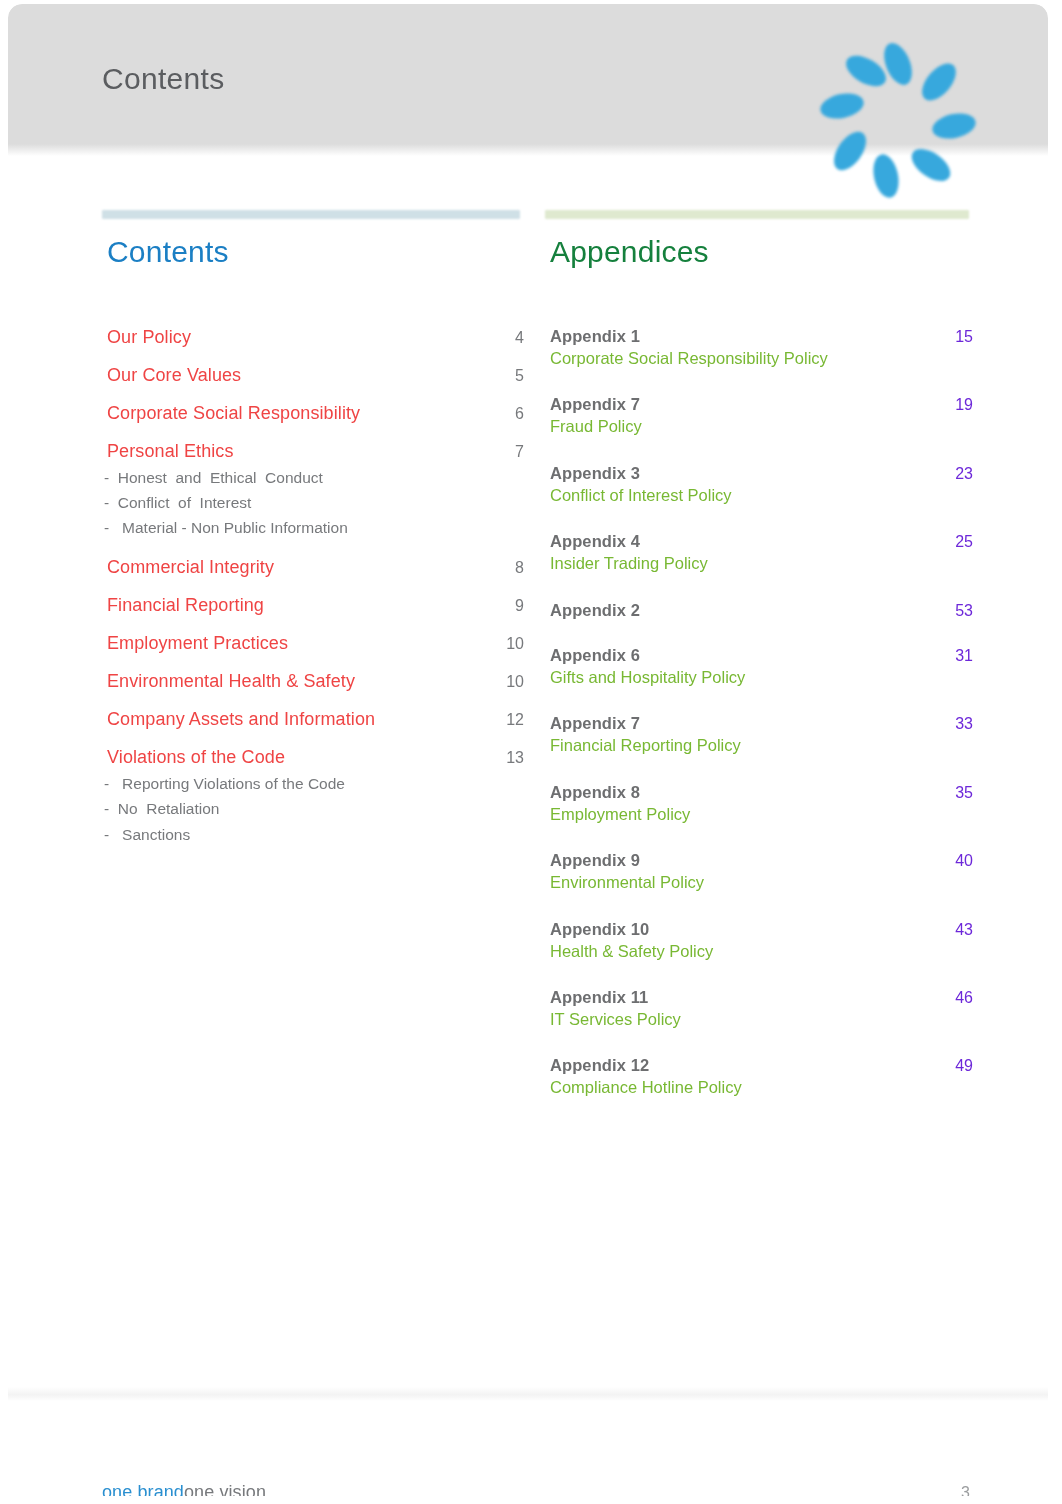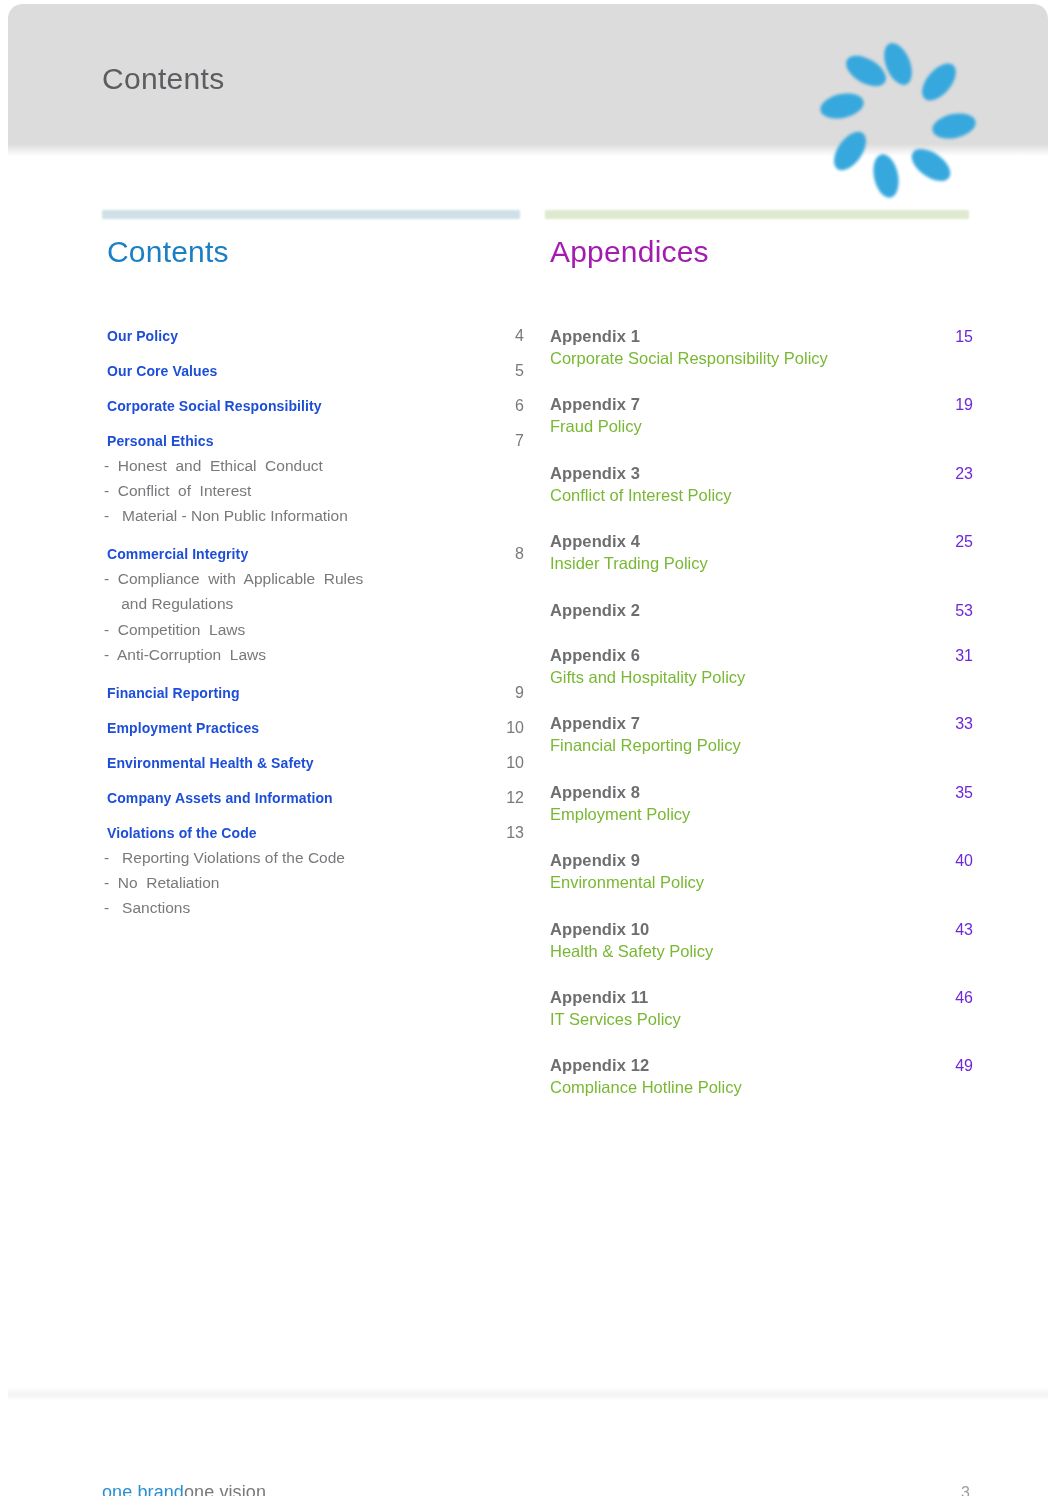--- a/index.html
+++ b/index.html
@@ -83,34 +83,34 @@
   .rule-green { width: 424px; background: #dfe9cf; }
 
   .col-title {
     font-size: 30px;
     font-weight: 400;
     letter-spacing: 0.2px;
     margin: 0 0 60px 5px;
     line-height: 1;
   }
   .col-title.blue { color: #1b7fc4; }
-  .col-title.gray { color: #a21caf; }
+  .col-title.gray { color: #15803d; }
 
   
   .toc-entry { margin-bottom: 17px; }
   .toc-head {
     display: flex;
     justify-content: space-between;
     align-items: baseline;
     padding-left: 5px;
   }
   .toc-head .label {
-    font-size: 14px;
-    font-weight: bold;
-    color: #1d4ed8;
+    font-size: 18px;
+    font-weight: normal;
+    color: #ef4444;
     letter-spacing: 0.1px;
   }
   .toc-head .pg {
     font-size: 16px;
     font-weight: 400;
     color: #77797c;
   }
   .toc-subs {
     margin: 3px 0 0 0;
     padding: 0;
@@ -238,26 +238,20 @@
             <li>-  Honest  and  Ethical  Conduct</li>
             <li>-  Conflict  of  Interest</li>
             <li>-   Material - Non Public Information</li>
           </ul>
         </div>
         <div class="toc-entry">
           <div class="toc-head">
             <span class="label">Commercial Integrity</span>
             <span class="pg">8</span>
           </div>
-          <ul class="toc-subs">
-            <li>-  Compliance  with  Applicable  Rules</li>
-            <li>    and Regulations</li>
-            <li>-  Competition  Laws</li>
-            <li>-  Anti-Corruption  Laws</li>
-          </ul>
         </div>
         <div class="toc-entry">
           <div class="toc-head">
             <span class="label">Financial Reporting</span>
             <span class="pg">9</span>
           </div>
         </div>
         <div class="toc-entry">
           <div class="toc-head">
             <span class="label">Employment Practices</span>

